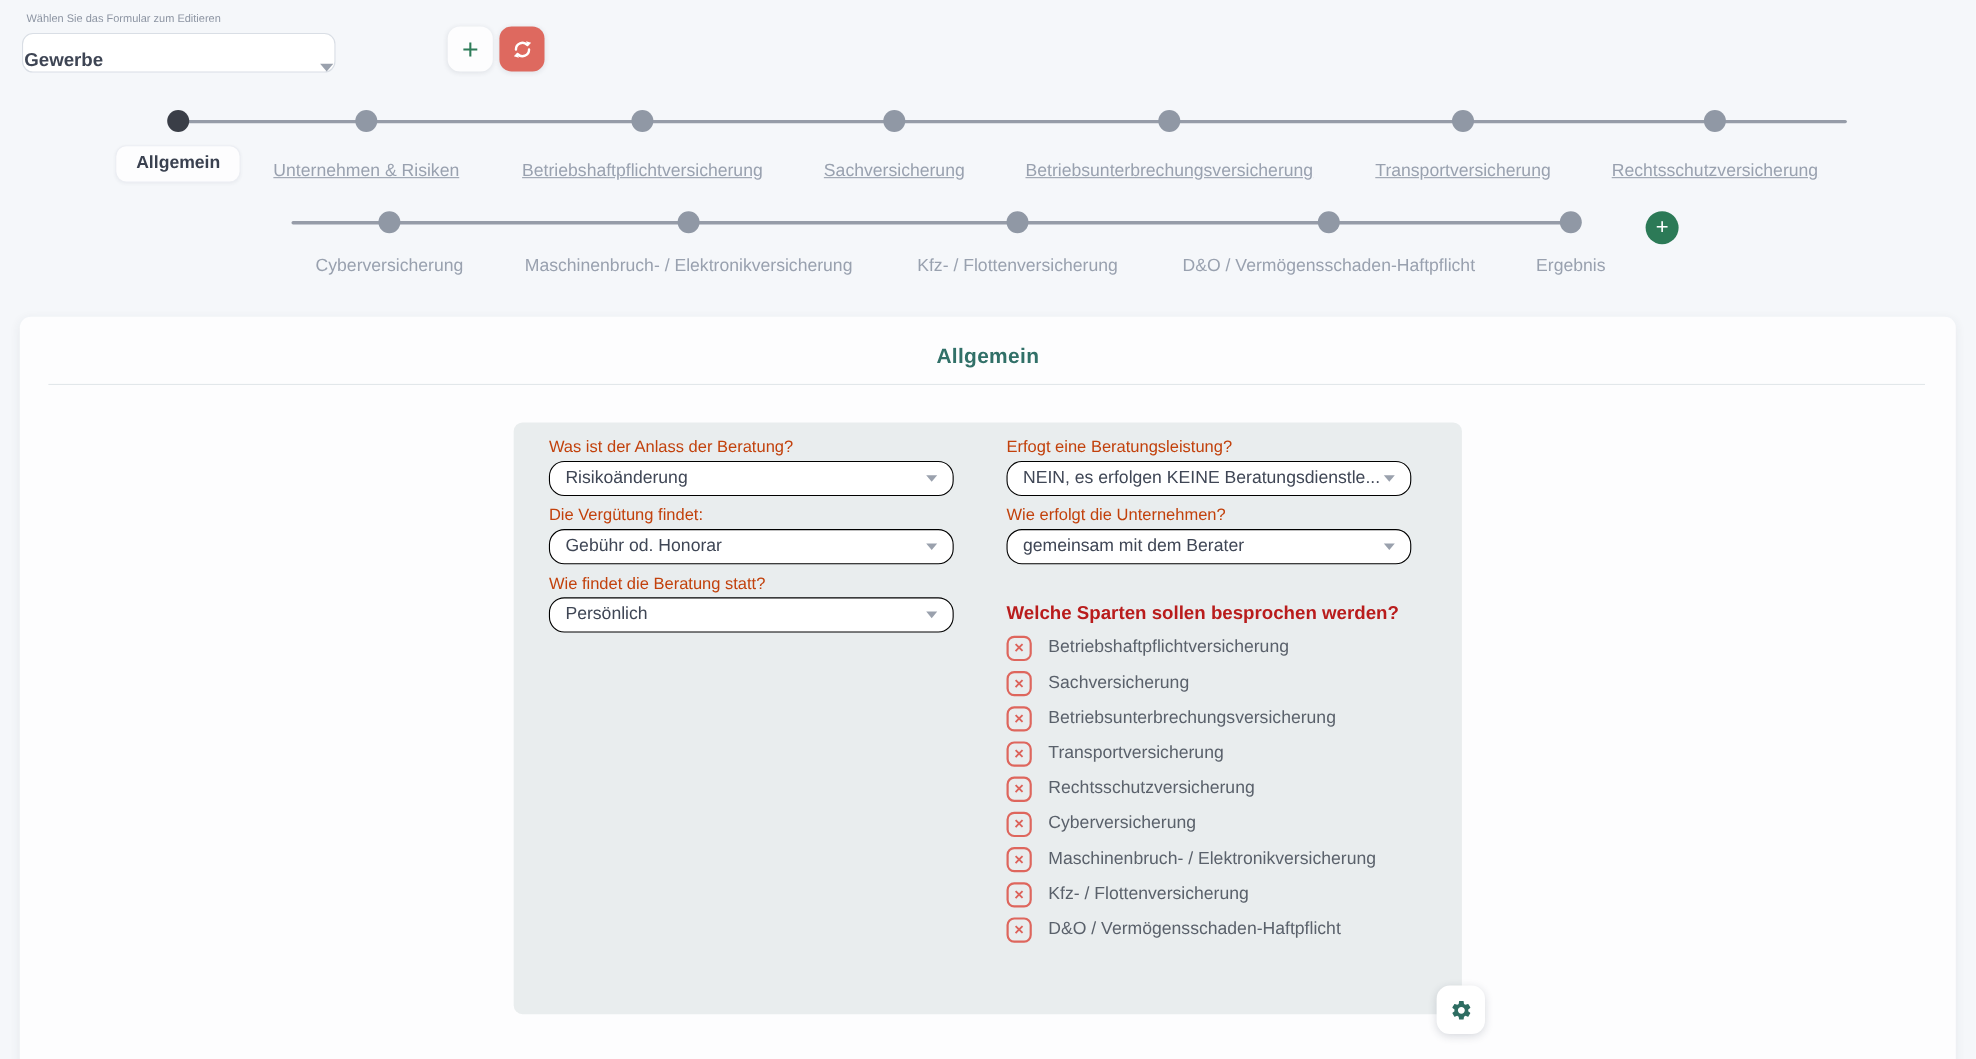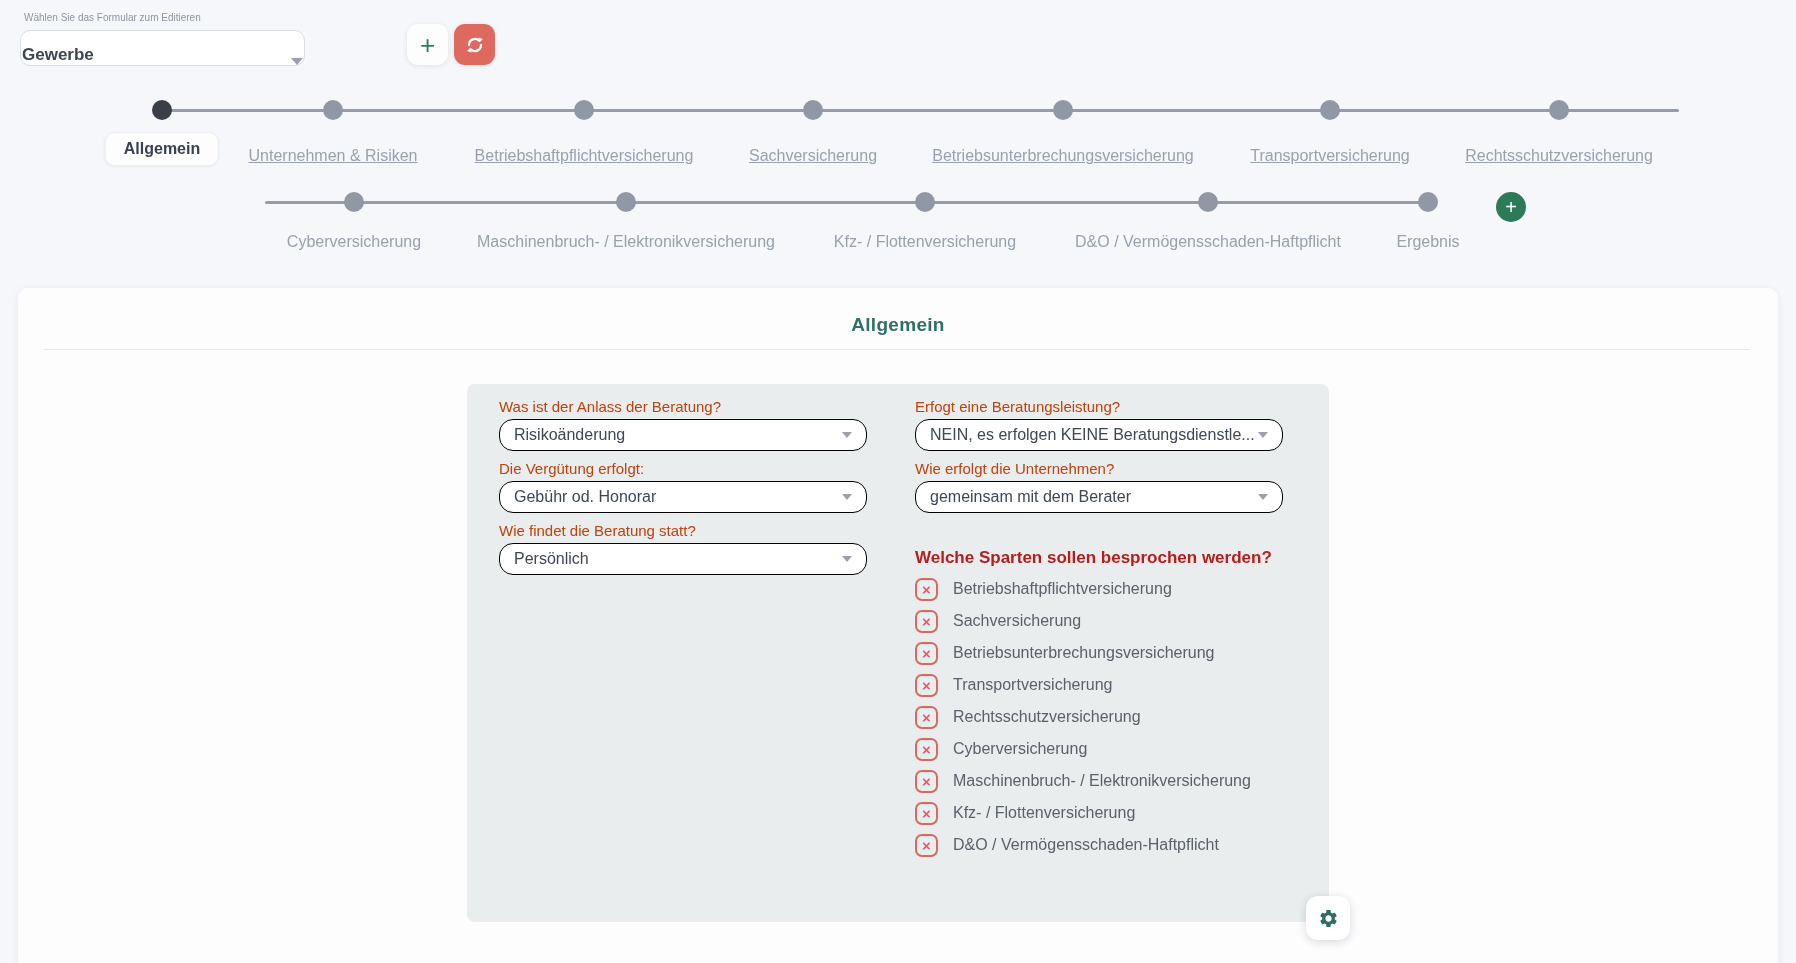--- a/index.html
+++ b/index.html
@@ -193,21 +193,21 @@
     <div class="panel">
 
       <div class="fgroup col-l top-1">
         <div class="flabel">Was ist der Anlass der Beratung?</div>
         <div class="fselect">
           <span class="value">Risikoänderung</span>
           <span class="chevron"></span>
         </div>
       </div>
       <div class="fgroup col-l top-2">
-        <div class="flabel">Die Vergütung erfolgt:</div>
+        <div class="flabel">Die Vergütung findet:</div>
         <div class="fselect">
           <span class="value">Gebühr od. Honorar</span>
           <span class="chevron"></span>
         </div>
       </div>
       <div class="fgroup col-l top-3">
         <div class="flabel">Wie findet die Beratung statt?</div>
         <div class="fselect">
           <span class="value">Persönlich</span>
           <span class="chevron"></span>

